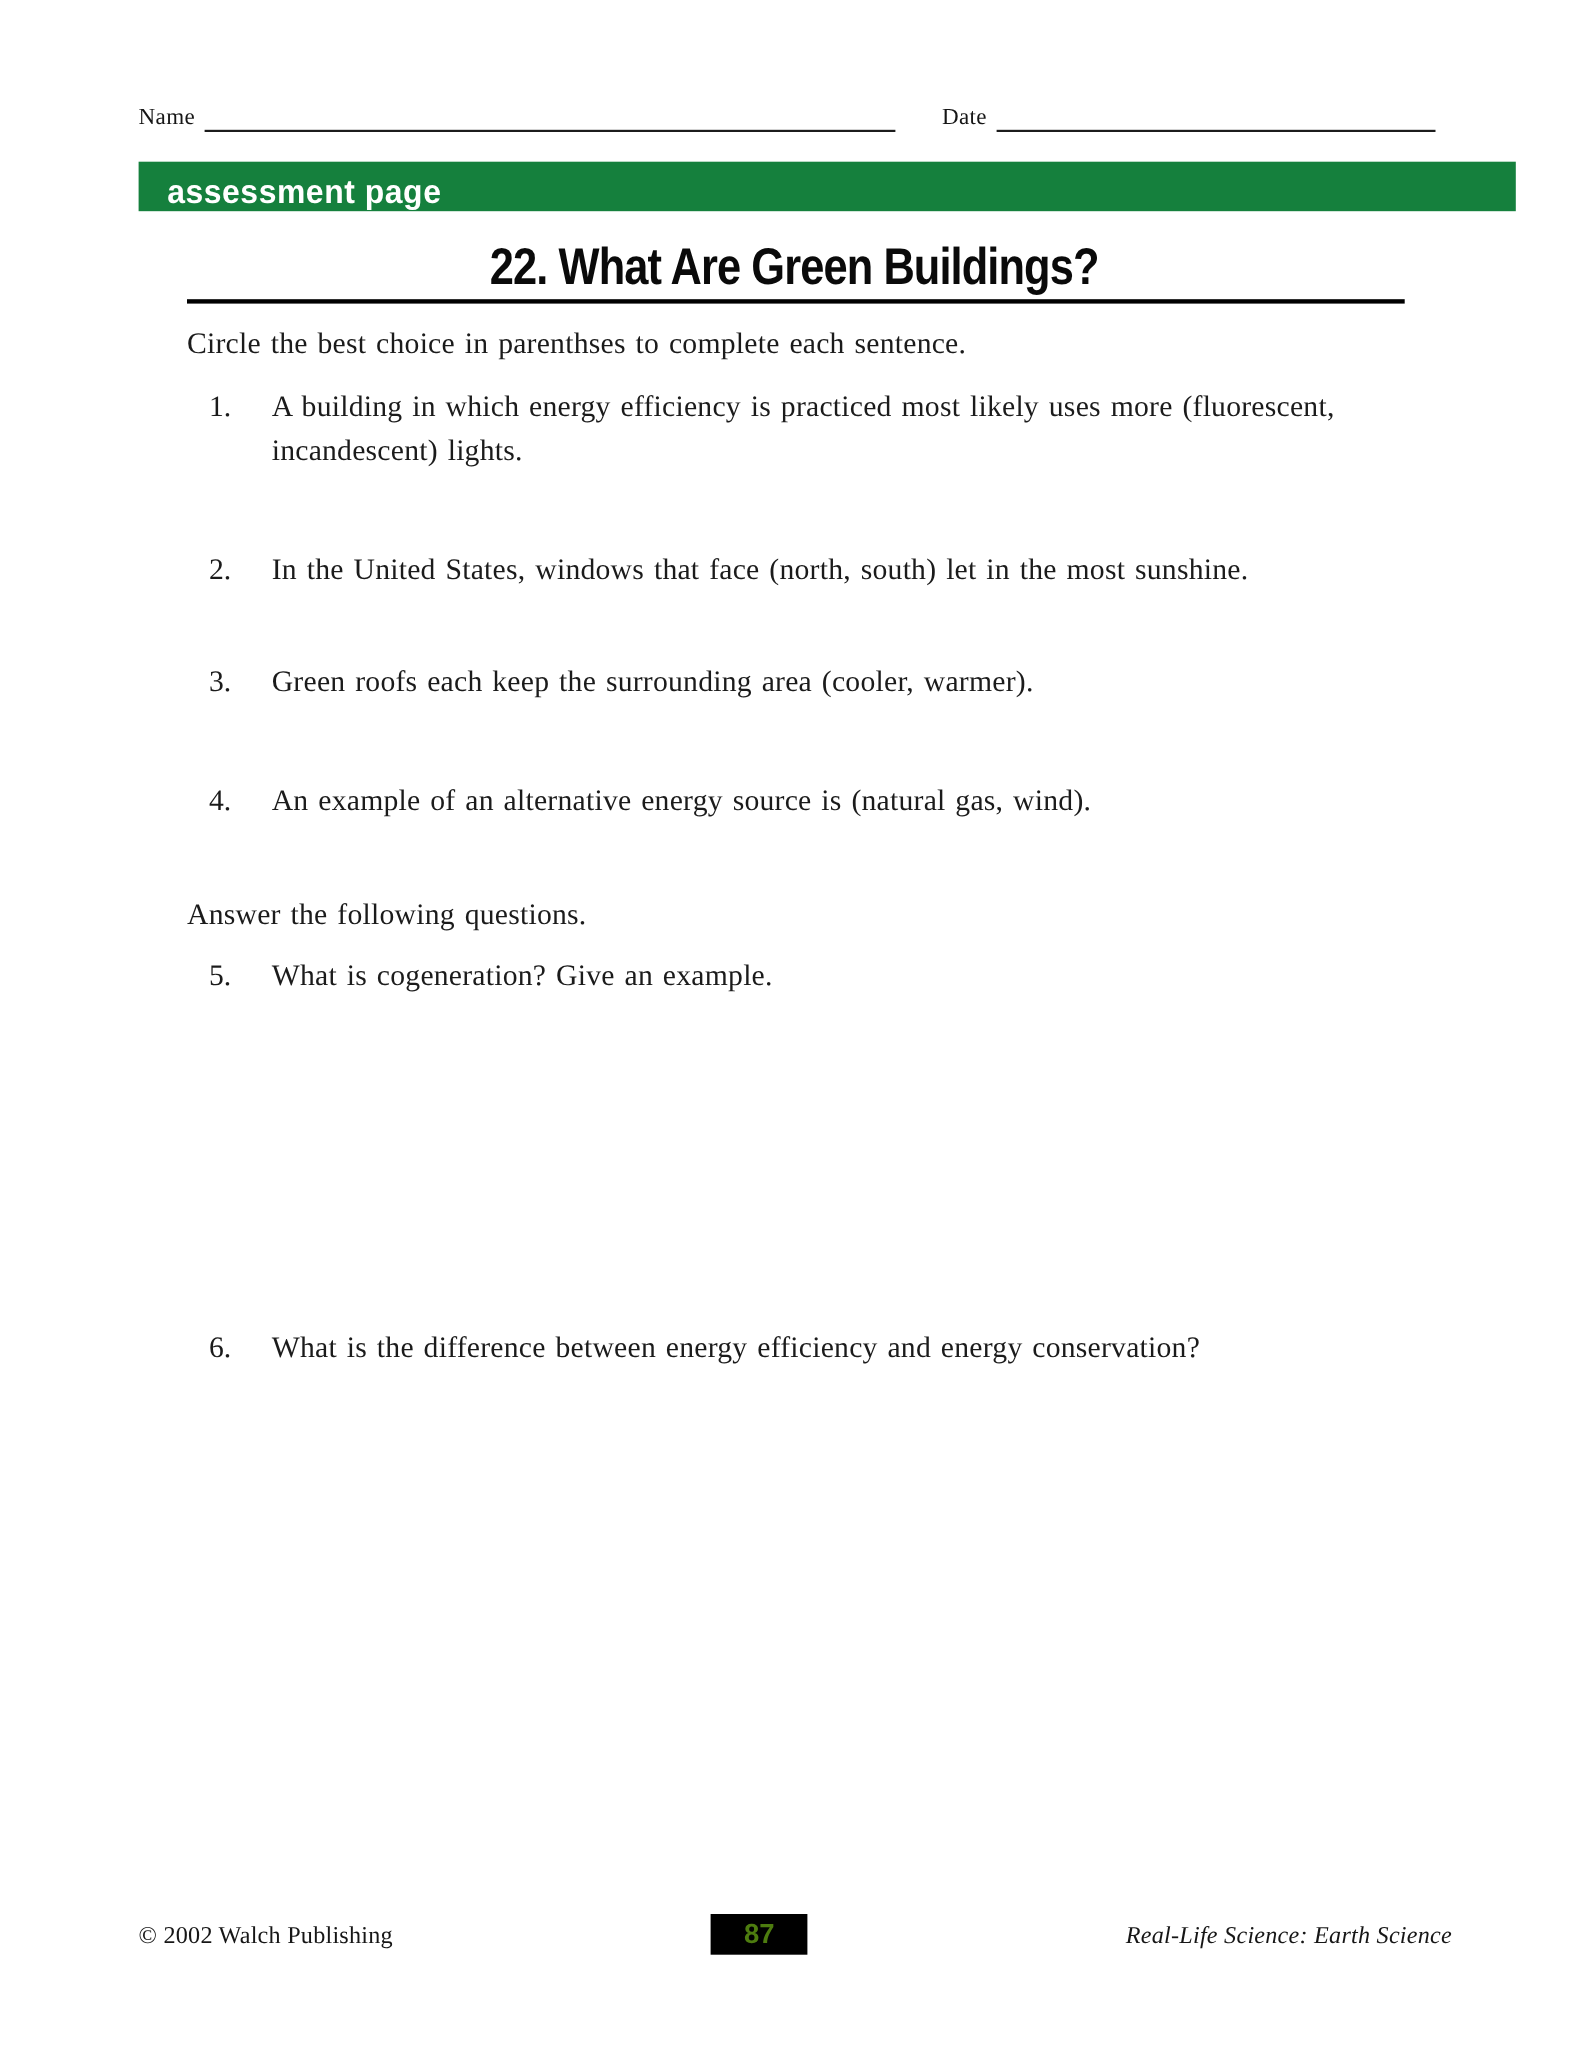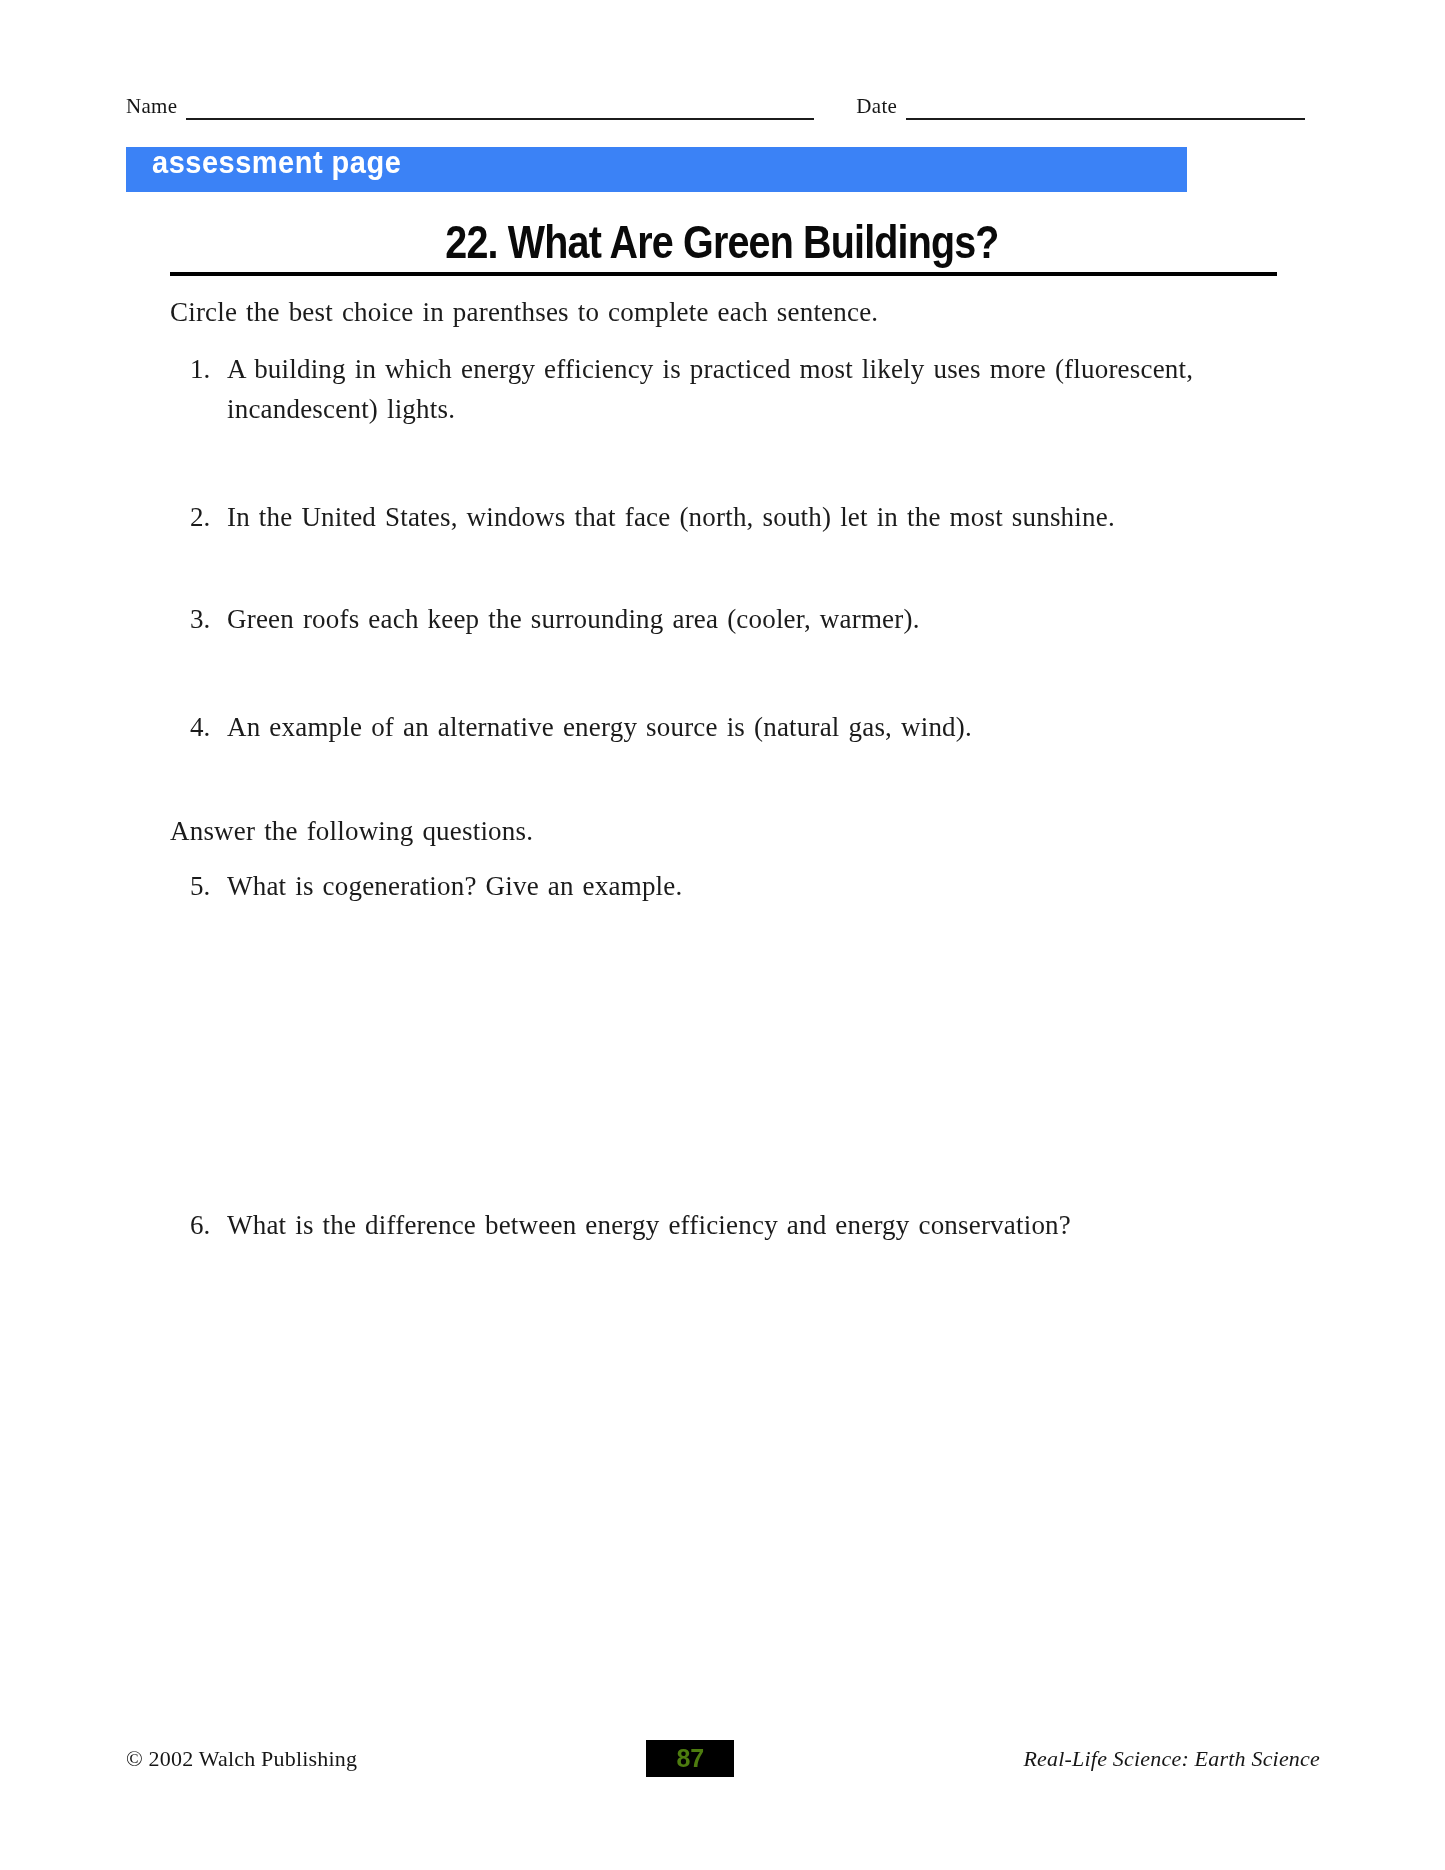--- a/index.html
+++ b/index.html
@@ -30,25 +30,25 @@
   .write-line { border-bottom: 2px solid #1c1c1c; height: 26px; }
   .name-line { width: 628px; margin-left: 9px; }
   .nd-spacer { width: 42px; }
   .date-line { flex: 1; margin-left: 9px; }
 
   
   .banner {
     position: absolute;
     left: 126px;
     top: 147px;
-    width: 1061px;
+    width: 1252px;
     height: 45px;
-    background: #3b82f6;
-    display: flex;
-    align-items: flex-start;
+    background: #15803d;
+    display: flex;
+    align-items: flex-end;
   }
   .banner-text {
     color: #ffffff;
     font-family: "Liberation Sans", sans-serif;
     font-weight: 700;
     font-size: 29px;
     padding-left: 26px;
     letter-spacing: 0.5px;
     transform: scaleY(1.05);
   }
@@ -99,20 +99,21 @@
     width: 37px;
     flex: 0 0 37px;
     font-size: 27px;
     line-height: 40px;
   }
   .q .txt {
     font-size: 27px;
     line-height: 40px;
     letter-spacing: 0.2px;
     word-spacing: 2px;
+    margin-left: 20px;
   }
   .q-wrap .txt { max-width: 1040px; }
   .q-line .txt { white-space: nowrap; text-align: center; }
 
   
   .footer {
     position: absolute;
     left: 126px;
     top: 1740px;
     width: 1194px;

